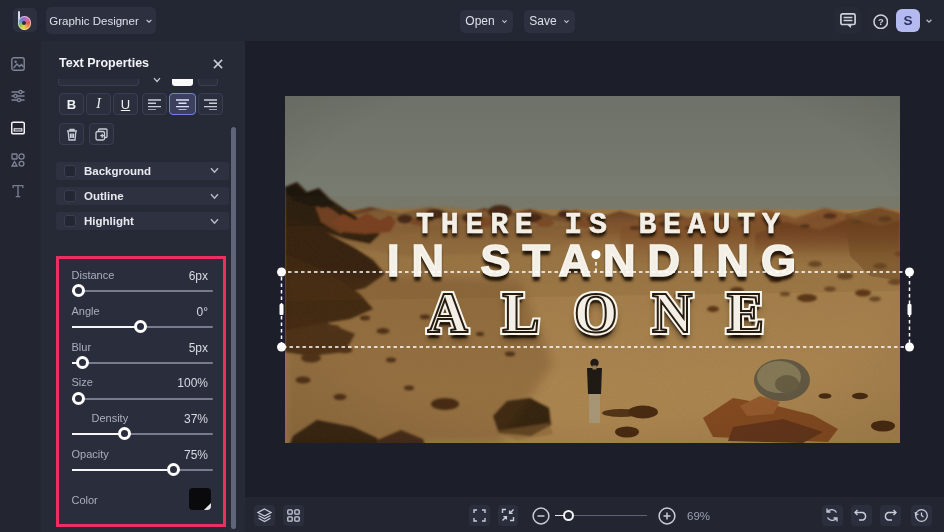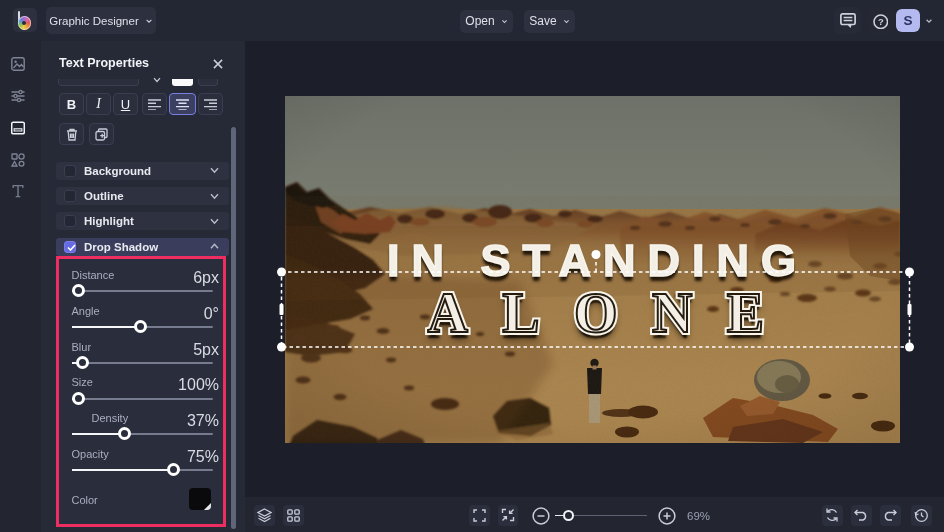--- a/index.html
+++ b/index.html
@@ -13,21 +13,21 @@
 
 #rail { position:absolute; left:0; top:41px; width:41px; height:491px; background:#232631; }
 .ricon { position:absolute; left:11px; width:14px; height:14px; }
 
 #panel { position:absolute; left:41px; top:41px; width:204px; height:491px; background:#262936; z-index:5; }
 .pbtn { position:absolute; background:#2b2e3c; border:1px solid #3a3e50; border-radius:4px; display:flex; align-items:center; justify-content:center; }
 .prow { position:absolute; left:15px; width:173px; height:18px; background:#2e3140; border-radius:3px; display:flex; align-items:center; color:#e8eaf0; font-size:11.5px; font-weight:bold; }
 .prow .cb { width:12px; height:12px; margin:0 8px 0 8px; background:#232633; border:1px solid #3a3e50; border-radius:3px; }
 .prow .chv { position:absolute; right:10px; }
 .slab { position:absolute; color:#a9aec0; font-size:11px; }
-.sval { position:absolute; color:#d8dbe4; font-size:16px; text-align:center; right:26px; }
+.sval { position:absolute; color:#d8dbe4; font-size:12px; text-align:center; right:37px; }
 .track { position:absolute; left:30.5px; width:141px; height:2px; background:#767b8e; border-radius:1px; }
 .fill { position:absolute; left:0; top:0; height:2px; background:#f5f6f8; }
 .thumb { position:absolute; top:-6px; width:13px; height:13px; border-radius:50%; background:#2a2d3b; border:3.5px solid #fff; }
 
 #canvas { position:absolute; left:240px; top:41px; width:704px; height:456px; background:#1c1e2a; }
 #bottombar { position:absolute; left:240px; top:497px; width:704px; height:35px; background:#232631; }
 .bbtn { position:absolute; top:8px; width:20.5px; height:20.5px; background:#2b2e3c; border-radius:4px; display:flex; align-items:center; justify-content:center; }
 
 .imtxt { position:absolute; width:615px; text-align:center; color:#f3efe6; white-space:nowrap; }
 </style>
@@ -170,29 +170,20 @@
         </svg>
   </div>
   <div class="prow" style="top:146px;"><span class="cb"></span>Outline
     <svg class="chv" width="9" height="7" viewBox="0 0 10 8">
           <path d="M1 1.5 L5 6 L9 1.5" stroke="#b9bdcb" stroke-width="1.6" fill="none"></path>
         </svg>
   </div>
   <div class="prow" style="top:171.3px;"><span class="cb"></span>Highlight
     <svg class="chv" width="9" height="7" viewBox="0 0 10 8">
           <path d="M1 1.5 L5 6 L9 1.5" stroke="#b9bdcb" stroke-width="1.6" fill="none"></path>
-        </svg>
-  </div>
-  <div class="prow" style="top:196.6px; background:#3a3e5c;"><span class="cb" style="background:#666be4; border-color:#787de8; position:relative;">
-      <svg style="position:absolute;left:1.5px;top:2.5px;" width="9" height="7" viewBox="0 0 9 7">
-            <path d="M1 3.5 L3.5 6 L8 1" stroke="#fff" stroke-width="1.6" fill="none"></path>
-          </svg>
-    </span>Drop Shadow
-    <svg class="chv" width="9" height="7" viewBox="0 0 10 8">
-          <path d="M1 6 L5 1.5 L9 6" stroke="#b9bdcb" stroke-width="1.6" fill="none"></path>
         </svg>
   </div>
 
   <div class="abs" style="left:14.5px; top:215px; width:170.5px; height:270.5px; border:3.5px solid #ee2d60; background:#2a2d3b;"></div>
 
   <div class="slab" style="left:30.5px; top:228px;">Distance</div>
       <div class="sval" style="top:228px;">6px</div>
   <div class="track" style="top:249px;">
         <div class="fill" style="width:7px;"></div>
         <div class="thumb" style="left:0.5px;"></div>
@@ -402,20 +393,21 @@
     <rect x="304" y="296" width="11" height="31" fill="#ab9a7a"></rect>
     <path d="M302 272 L317 272 L316 298 L303 298 Z" fill="#1a1613"></path>
     <circle cx="309.5" cy="267" r="4.2" fill="#1d1814"></circle>
     <rect x="307.5" y="269.5" width="4" height="4" fill="#9c7a58"></rect>
     <path d="M0 175 L235 185 L268 268 L215 347 L0 347 Z" fill="#5e3b1e" opacity="0.28" filter="url(#soft2)"></path>
     <rect y="100" width="615" height="247" filter="url(#grain)" opacity="0.22"></rect>
     <path d="M0 130 L615 130 L615 195 L0 205 Z" fill="#6b4423" opacity="0.12"></path>
     <rect width="615" height="347" fill="url(#vig)"></rect>
   </svg>
 
+  <div class="imtxt" style="left:50.5px; top:167.2px; font-family:'Liberation Mono',monospace; font-weight:bold; font-size:30px; letter-spacing:6.7px; text-indent:6.7px; -webkit-text-stroke:0.5px #f5f2ea; text-shadow:0 4px 3px rgba(24,14,4,0.9), 0 2px 1px rgba(24,14,4,0.5);">THERE IS BEAUTY</div>
   <div class="imtxt" style="left:44px; top:193.6px; font-weight:bold; font-size:45px; letter-spacing:12px; text-indent:12px; -webkit-text-stroke:1.6px #f7f4ec; text-shadow:0 5px 3px rgba(24,14,4,0.92), 0 2px 2px rgba(24,14,4,0.55);">IN STANDING</div>
   <div class="imtxt" style="left:48.3px; top:239.7px; font-family:'Liberation Serif',serif; font-weight:bold; font-size:56px; letter-spacing:34.4px; text-indent:34.4px;">
     <span style="position:absolute; left:0; width:615px; -webkit-text-stroke:6px #f7f4ec; text-shadow:0 6px 2px rgba(20,12,4,0.92), 0 7px 7px rgba(20,12,4,0.65);">ALONE</span>
     <span style="position:absolute; left:0; width:615px; -webkit-text-stroke:2px #251b0f;">ALONE</span>
     <span style="visibility:hidden;">ALONE</span>
   </div>
 
   <svg class="abs" style="left:0; top:0;" width="704" height="456" viewBox="0 0 704 456">
     <g fill="none" stroke="#fff" stroke-width="1.5" stroke-dasharray="3.5 3">
       <rect x="41.5" y="231" width="628" height="75"></rect>

